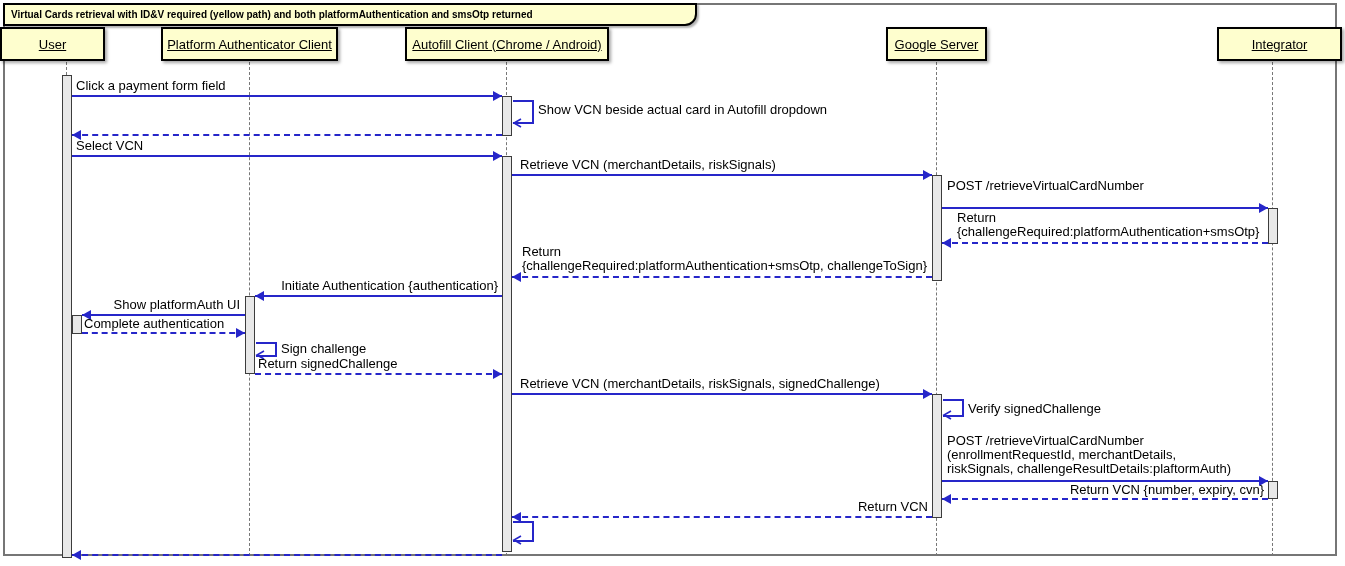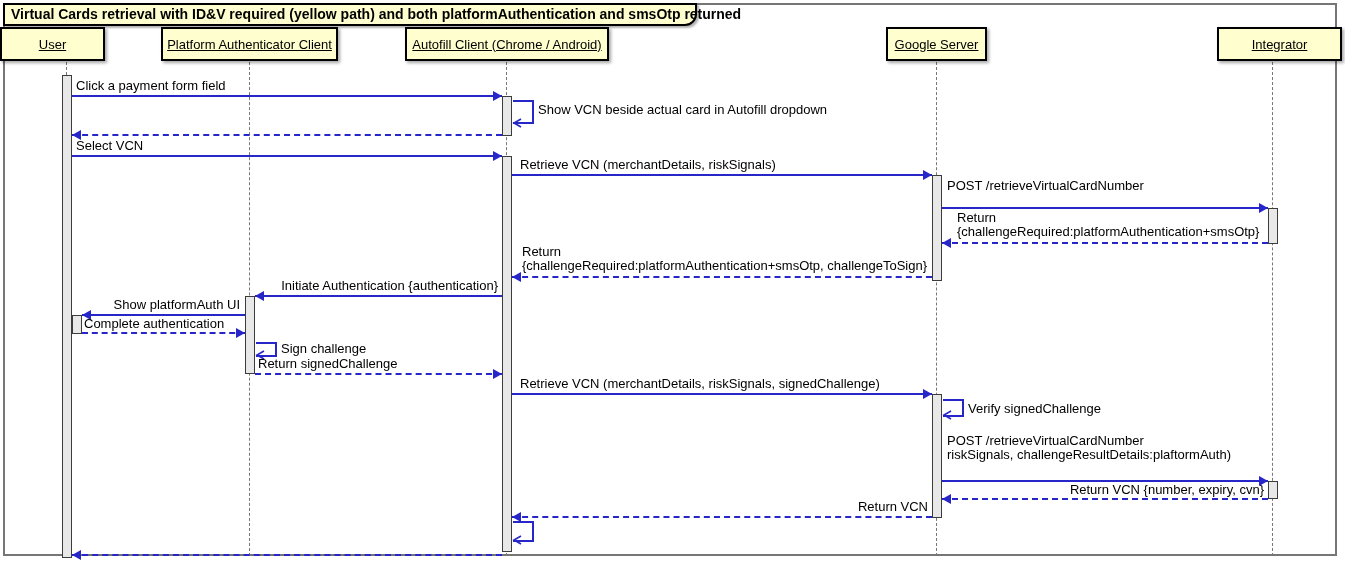--- a/index.html
+++ b/index.html
@@ -9,21 +9,21 @@
     --frame-border:#767676;
   }
   html,body{margin:0;padding:0;background:#fff;}
   #stage{position:relative;width:1345px;height:566px;background:#fff;
          font-family:"Liberation Sans",sans-serif;font-size:13px;color:#000;overflow:hidden;}
 
   .frame{position:absolute;left:3px;top:3px;width:1334px;height:553px;
          border:2px solid var(--frame-border);box-sizing:border-box;}
   .title-tab{position:absolute;left:3px;top:3px;width:694px;height:23px;box-sizing:border-box;
          background:var(--participant-fill);border:2px solid #000;border-radius:0 0 12px 0;
-         font-weight:bold;font-size:14px;line-height:19px;padding-left:6px;white-space:nowrap;
+         font-weight:bold;font-size:10px;line-height:19px;padding-left:6px;white-space:nowrap;
          box-shadow:2px 2px 2px rgba(0,0,0,.3);z-index:6;}
 
   .pbox{position:absolute;top:27px;height:34px;box-sizing:border-box;background:var(--participant-fill);
         border:2px solid #000;box-shadow:2px 2px 3px rgba(0,0,0,.35);
         display:flex;align-items:center;justify-content:center;z-index:5;}
   .pbox span{text-decoration:underline;white-space:nowrap;}
 
   .lifeline{position:absolute;top:62px;height:494px;width:0;border-left:1px dashed #777;z-index:1;}
 
   .act{position:absolute;width:10px;box-sizing:border-box;background:var(--activation-fill);
@@ -151,20 +151,21 @@
   <div class="hr" style="left:923px;top:389px"></div>
 
   <div class="loop" style="left:943px;top:399px;width:21px;height:18px"></div>
   <svg class="chev" style="left:941px;top:409px" width="12" height="12" viewBox="0 0 12 12">
       <path d="M10 2 L3 6 L10 10" fill="none" stroke="currentColor" stroke-width="1.6"></path>
     </svg>
   <div class="lbl" style="left:968px;top:402px">Verify signedChallenge</div>
 
   <div class="lbl" style="left:947px;top:434px">
     <span>POST /retrieveVirtualCardNumber</span>
+    <span>(enrollmentRequestId, merchantDetails,</span>
     <span>riskSignals, challengeResultDetails:plaftormAuth)</span>
   </div>
   <div class="line" style="left:942px;top:480px;width:326px"></div>
   <div class="hr" style="left:1259px;top:476px"></div>
 
   <div class="lbl r" style="right:81px;top:483px">Return VCN {number, expiry, cvn}</div>
   <div class="line dashed" style="left:942px;top:498px;width:326px"></div>
   <div class="hl" style="left:942px;top:494px"></div>
 
   <div class="lbl r" style="right:417px;top:500px">Return VCN</div>

